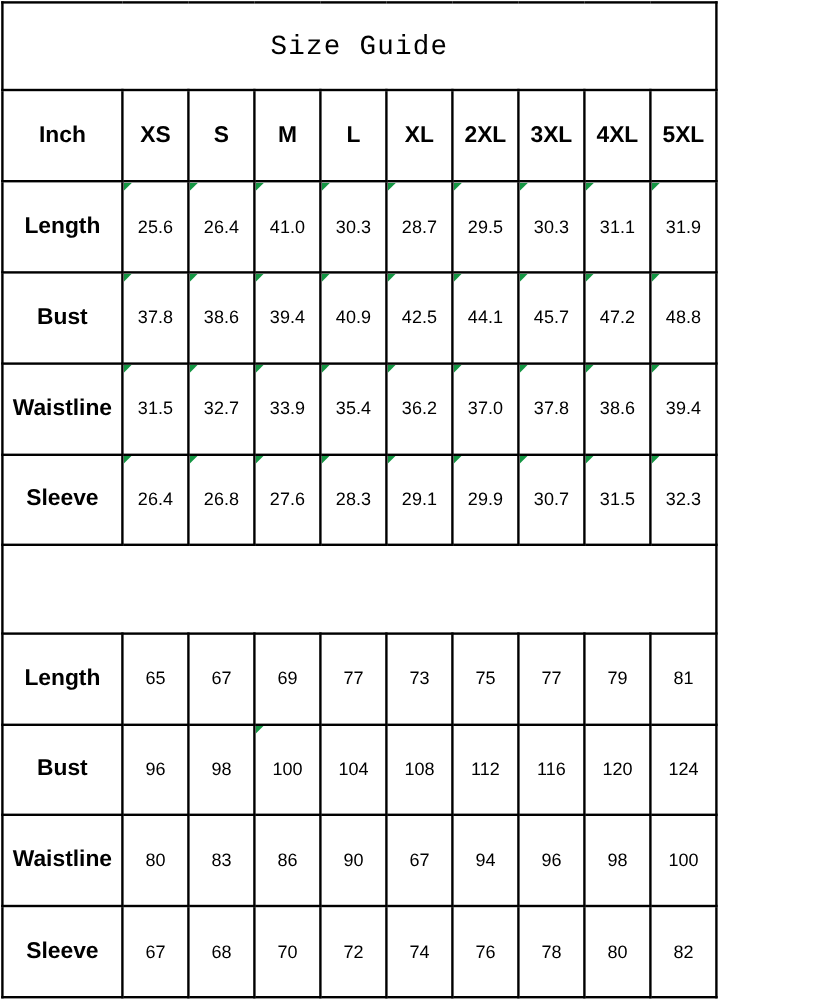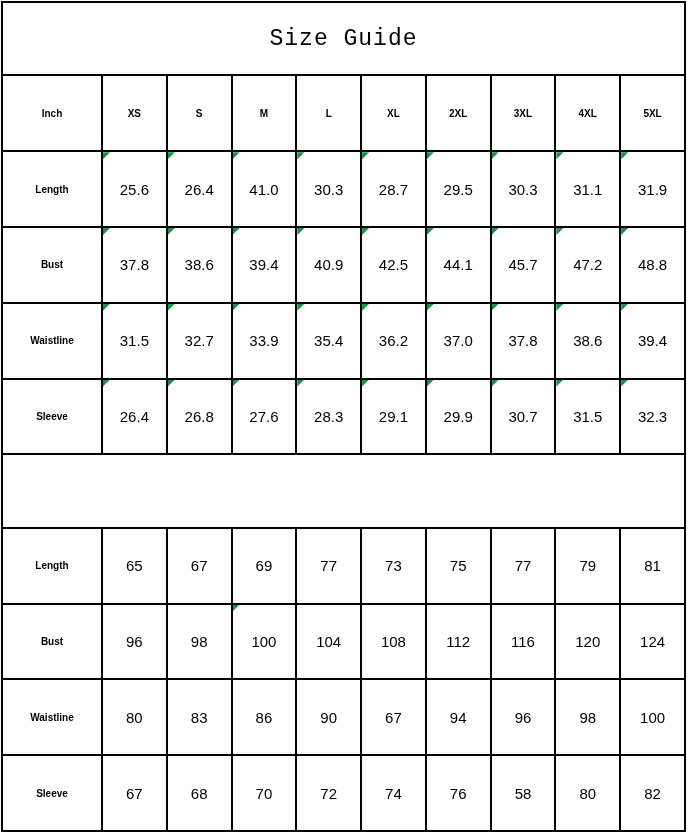--- a/index.html
+++ b/index.html
@@ -6,21 +6,21 @@
   #page {
     position: relative;
     width: 688px; height: 834px;
     background: #ffffff;
     font-family: "Liberation Sans", sans-serif;
     color: #000000;
     box-sizing: border-box;
   }
   table.size-guide {
     position: absolute; left: 1px; top: 1px;
-    width: 685px; height: 831px;
+    width: 597px; height: 831px;
     border-collapse: collapse;
     table-layout: fixed;
   }
   table.size-guide td, table.size-guide th {
     border: 2px solid #000000;
     text-align: center;
     vertical-align: middle;
     padding: 0;
     position: relative;
     overflow: hidden;
@@ -30,21 +30,21 @@
   tr.grid-row     { height: 64px; }
   tr.spacer-row   { height: 62px; }
   tr.footer-row   { height: 66px; }
   .title-cell {
     font-family: "Liberation Mono", "DejaVu Sans Mono", monospace;
     font-size: 23px;
     font-weight: 400;
     letter-spacing: 1px;
   }
   th.unit-cell, th.size-head, th.row-label {
-    font-size: 10px;
+    font-size: 19px;
     font-weight: 700;
     font-family: "Liberation Sans", sans-serif;
   }
   td.val {
     font-size: 15px;
     font-weight: 400;
   }
   .tri {
     position: absolute;
     left: 0; top: 0;
@@ -192,20 +192,20 @@
     </tr>
 
     <tr class="grid-row">
       <th class="row-label">Sleeve</th>
       <td class="val"><span>67</span></td>
       <td class="val"><span>68</span></td>
       <td class="val"><span>70</span></td>
       <td class="val"><span>72</span></td>
       <td class="val"><span>74</span></td>
       <td class="val"><span>76</span></td>
-      <td class="val"><span>58</span></td>
+      <td class="val"><span>78</span></td>
       <td class="val"><span>80</span></td>
       <td class="val"><span>82</span></td>
     </tr>
 
   </tbody>
     </table>
 </div>
 
 </body></html>

